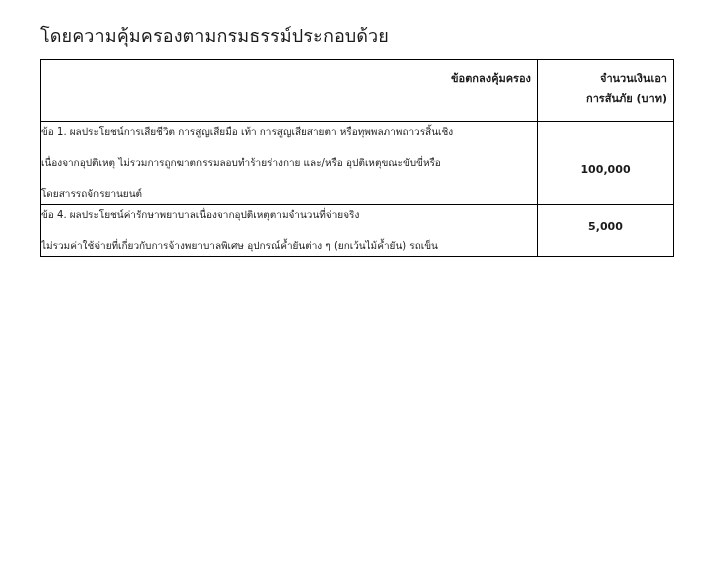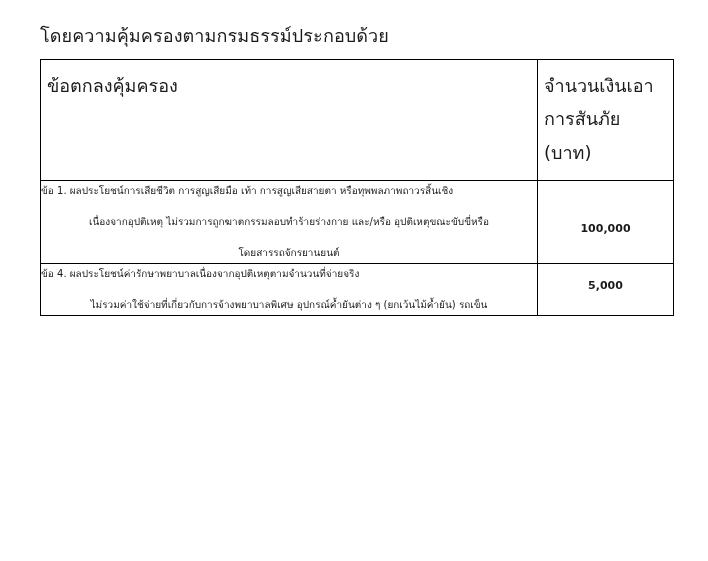--- a/index.html
+++ b/index.html
@@ -35,23 +35,23 @@
   }
   table.coverage col.c1 { width: 497px; }
   table.coverage col.c2 { width: 136px; }
   table.coverage th,
   table.coverage td {
     border: 1px solid #000;
     vertical-align: top;
     padding: 0;
   }
   .th-inner {
-    text-align: left;
-    font-size: 18px;
-    font-weight: normal;
+    text-align: right;
+    font-size: 11px;
+    font-weight: bold;
     line-height: 1.85;
     padding: 9px 6px 11px 6px;
   }
   .th-inner .l2 { display: block; }
   td.desc {
     padding: 9px 12px 11px 14px;
     font-size: 10px;
     line-height: 2.0;
   }
   td.amount {
@@ -63,21 +63,20 @@
   }
   .row4 td.amount { padding-top: 13px; }
   .row1 td.amount { padding-top: 39px; }
   .row2 td.amount { padding-top: 28px; }
   .row3 td.amount { padding-top: 14px; }
   td.desc .para {
     margin: 0;
   }
   td.desc .para + .para {
     margin-top: 11px;
-    text-align: center;
   }
 </style>
 </head>
 <body>
 
 <div class="page">
 
   <p class="intro">โดยความคุ้มครองตามกรมธรรม์ประกอบด้วย</p>
 
   <table class="coverage">

